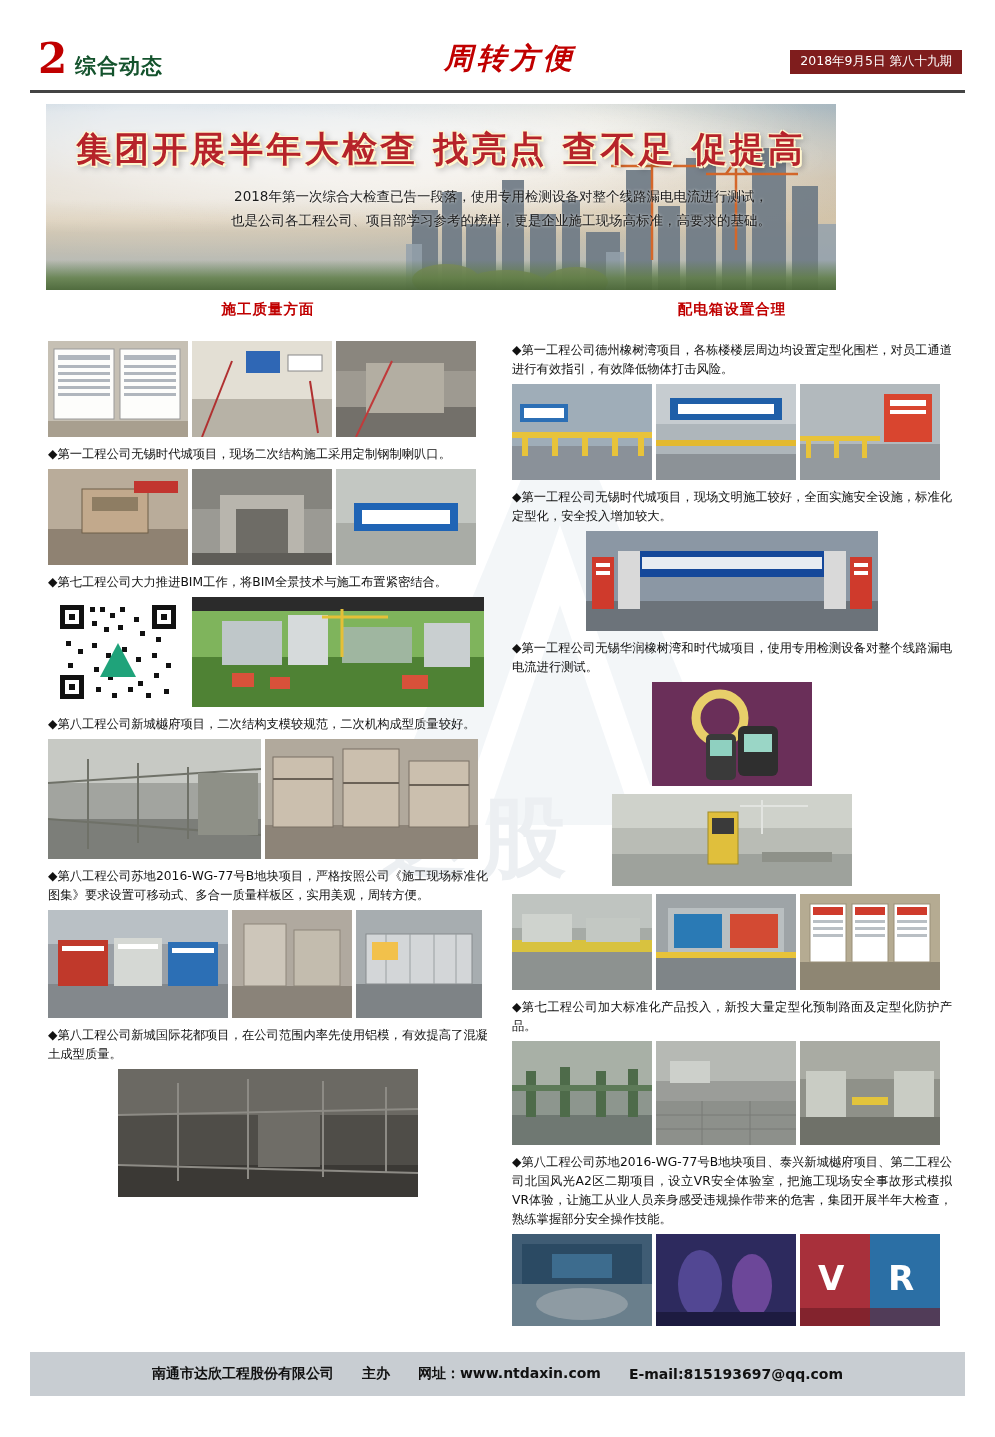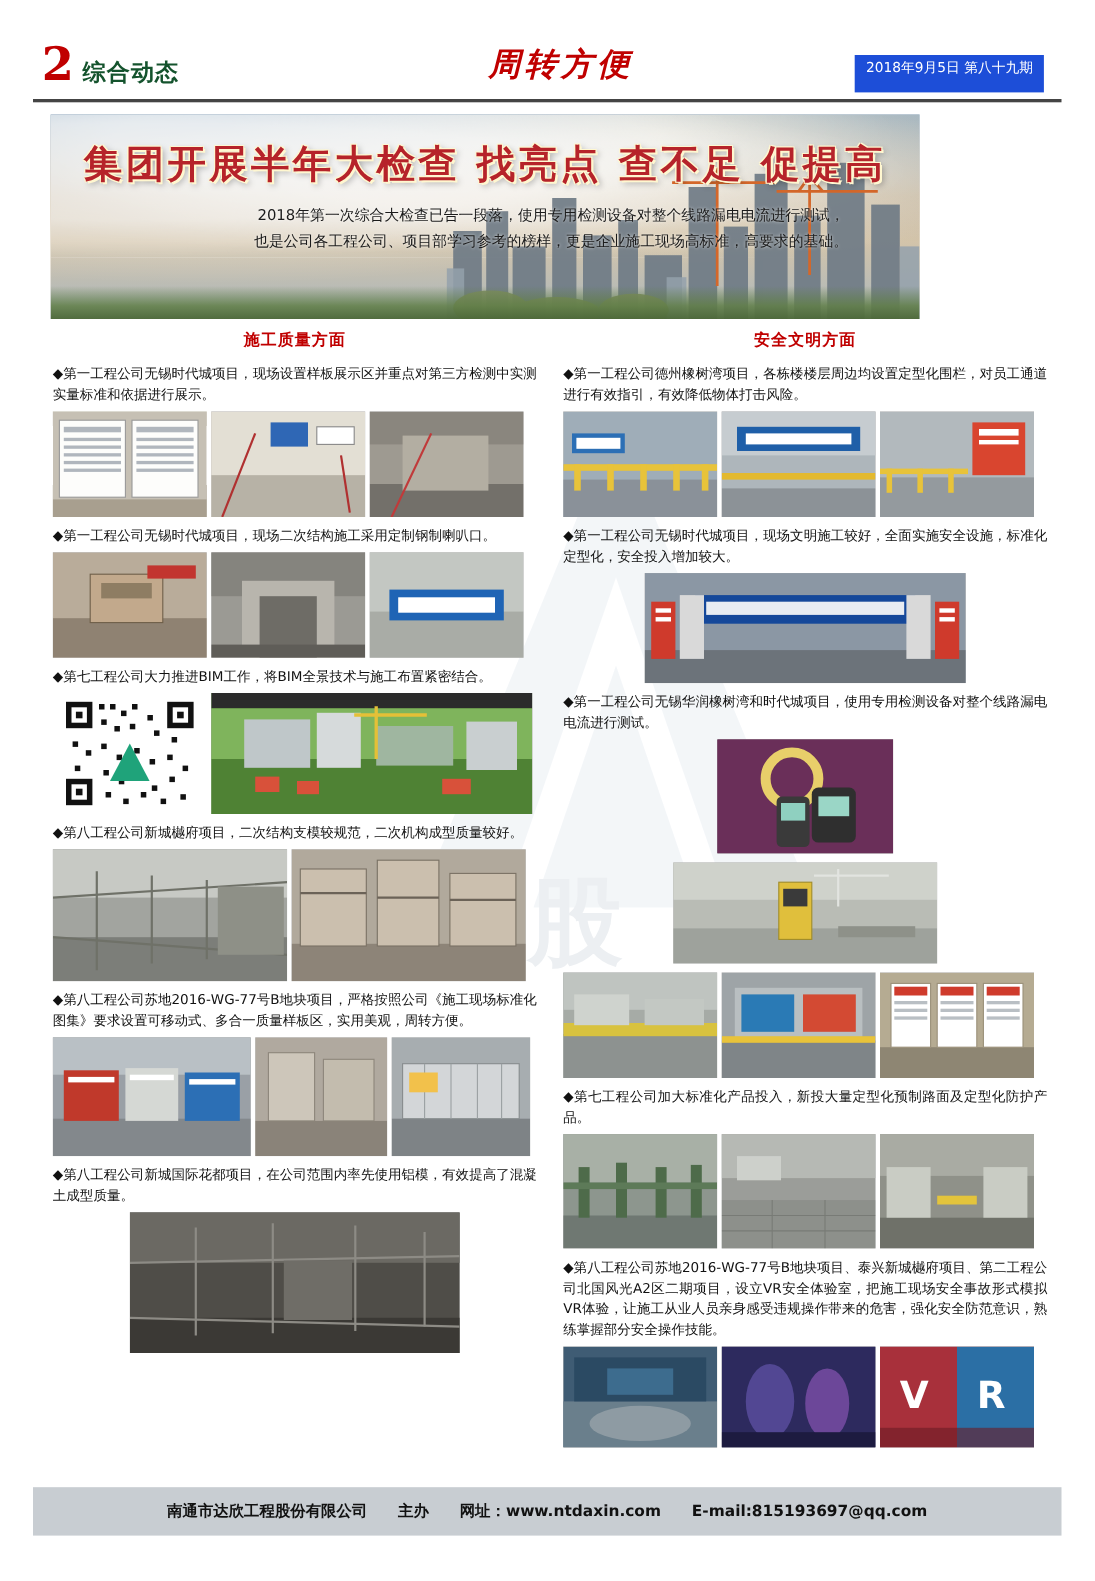--- a/index.html
+++ b/index.html
@@ -32,22 +32,22 @@
   .paper-logo{
     position:absolute;left:390px;top:-6px;width:180px;height:44px;
     text-align:center;
     font-family:"DejaVu Serif","Liberation Serif",serif;
     font-size:29px;font-weight:bold;color:#c00000;
     letter-spacing:4px;
     line-height:44px;
     font-style:italic;
   }
   .date-box{
-    position:absolute;right:16px;top:8px;height:34px;
-    background:#1d4ed8;color:#fff;font-size:12.5px;
+    position:absolute;right:3px;top:8px;height:24px;
+    background:#7f1d1d;color:#fff;font-size:12.5px;
     padding:3px 10px 0 10px;
     box-sizing:border-box;
     white-space:nowrap;
   }
   .rule{
     position:absolute;left:30px;top:90px;width:935px;height:3px;
     background:#444;
   }
   
   .hero{
@@ -105,21 +105,21 @@
     pointer-events:none;
   }
   
   .col{
     position:absolute;top:300px;width:440px;
   }
   .col-left{left:48px;}
   .col-right{left:512px;}
   .col-head{
     text-align:center;font-size:14.5px;font-weight:bold;color:#c00000;
-    margin-bottom:12px;
+    margin-bottom:22px;
     letter-spacing:1px;
   }
   .item{margin-bottom:4px;}
   .para{
     font-size:12.3px;line-height:19px;color:#111;
     text-align:justify;
     text-indent:0;
   }
   .photos{display:flex;gap:4px;margin:5px 0 8px 0;}
   .ph{position:relative;overflow:hidden;background:#bbb;}
@@ -196,21 +196,20 @@
       <polygon points="165,30 330,430 255,430 165,170 75,430 0,430"></polygon>
       <polygon points="165,250 240,470 90,470"></polygon>
     </g>
   </svg>
   <div class="wm-text">达股</div>
 
   <div class="col col-left">
     <div class="col-head">施工质量方面</div>
 
     <div class="item">
-      <div class="para">◆第一工程公司无锡时代城项目，现场设置样板展示区并重点对第三方检测中实测实量标准和依据进行展示。</div>
       <div class="photos">
         <div class="ph" style="width:140px;height:96px;background:
             linear-gradient(180deg,#cfcabd 0 14%,#ffffff 14% 70%,#b9b2a4 70% 100%);">
           <svg width="140" height="96">
             <rect x="0" y="0" width="140" height="96" fill="#c6c0b4"></rect>
             <rect x="6" y="8" width="60" height="70" fill="#fdfdfb" stroke="#999"></rect>
             <rect x="72" y="8" width="60" height="70" fill="#fdfdfb" stroke="#999"></rect>
             <g fill="#b0b6bd">
               <rect x="10" y="14" width="52" height="5"></rect>
                 <rect x="10" y="24" width="52" height="3"></rect>
@@ -455,21 +454,21 @@
                 <path d="M268 18 L268 104"></path>
             </g>
             <rect x="140" y="44" width="62" height="54" fill="#6f6d67"></rect>
           </svg>
         </div>
       </div>
     </div>
   </div>
 
   <div class="col col-right">
-    <div class="col-head">安全文明方面</div>
+    <div class="col-head">配电箱设置合理</div>
 
     <div class="item">
       <div class="para">◆第一工程公司德州橡树湾项目，各栋楼楼层周边均设置定型化围栏，对员工通道进行有效指引，有效降低物体打击风险。</div>
       <div class="photos">
         <div class="ph" style="width:140px;height:96px;">
           <svg width="140" height="96">
             <rect width="140" height="96" fill="#9fadb8"></rect>
             <rect x="0" y="62" width="140" height="34" fill="#8a9199"></rect>
             <rect x="8" y="20" width="48" height="18" fill="#2c6fb5"></rect>
             <rect x="12" y="24" width="40" height="10" fill="#ffffff"></rect>
@@ -676,21 +675,21 @@
               </g>
             <g fill="#e3c43c">
                 <rect x="52" y="56" width="36" height="8"></rect>
               </g>
           </svg>
         </div>
       </div>
     </div>
 
     <div class="item">
-      <div class="para">◆第八工程公司苏地2016-WG-77号B地块项目、泰兴新城樾府项目、第二工程公司北国风光A2区二期项目，设立VR安全体验室，把施工现场安全事故形式模拟VR体验，让施工从业人员亲身感受违规操作带来的危害，强化安全防范意识，熟练掌握部分安全操作技能。</div>
+      <div class="para">◆第八工程公司苏地2016-WG-77号B地块项目、泰兴新城樾府项目、第二工程公司北国风光A2区二期项目，设立VR安全体验室，把施工现场安全事故形式模拟VR体验，让施工从业人员亲身感受违规操作带来的危害，集团开展半年大检查，熟练掌握部分安全操作技能。</div>
       <div class="photos">
         <div class="ph" style="width:140px;height:92px;">
           <svg width="140" height="92">
             <rect width="140" height="92" fill="#3f5c74"></rect>
             <rect x="0" y="50" width="140" height="42" fill="#6a7f8c"></rect>
             <rect x="10" y="10" width="120" height="40" fill="#2b4a63"></rect>
             <ellipse cx="70" cy="70" rx="46" ry="16" fill="#8e9ba3"></ellipse>
             <rect x="40" y="20" width="60" height="24" fill="#3d6c8e"></rect>
           </svg>
         </div>

